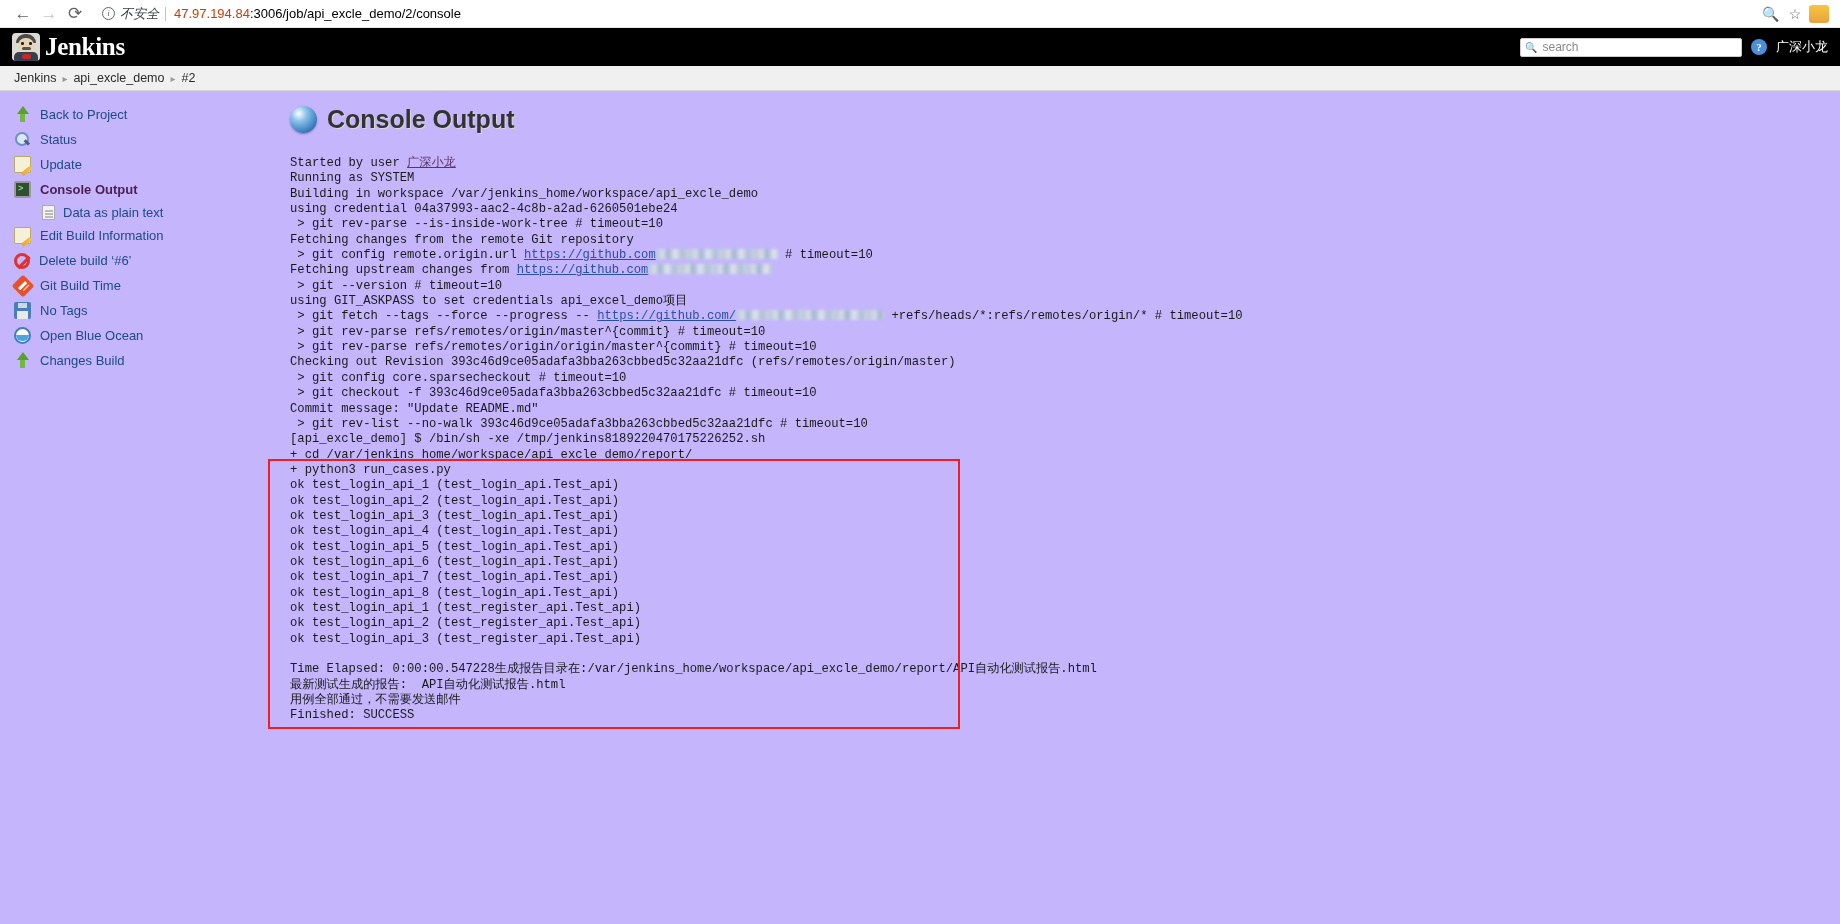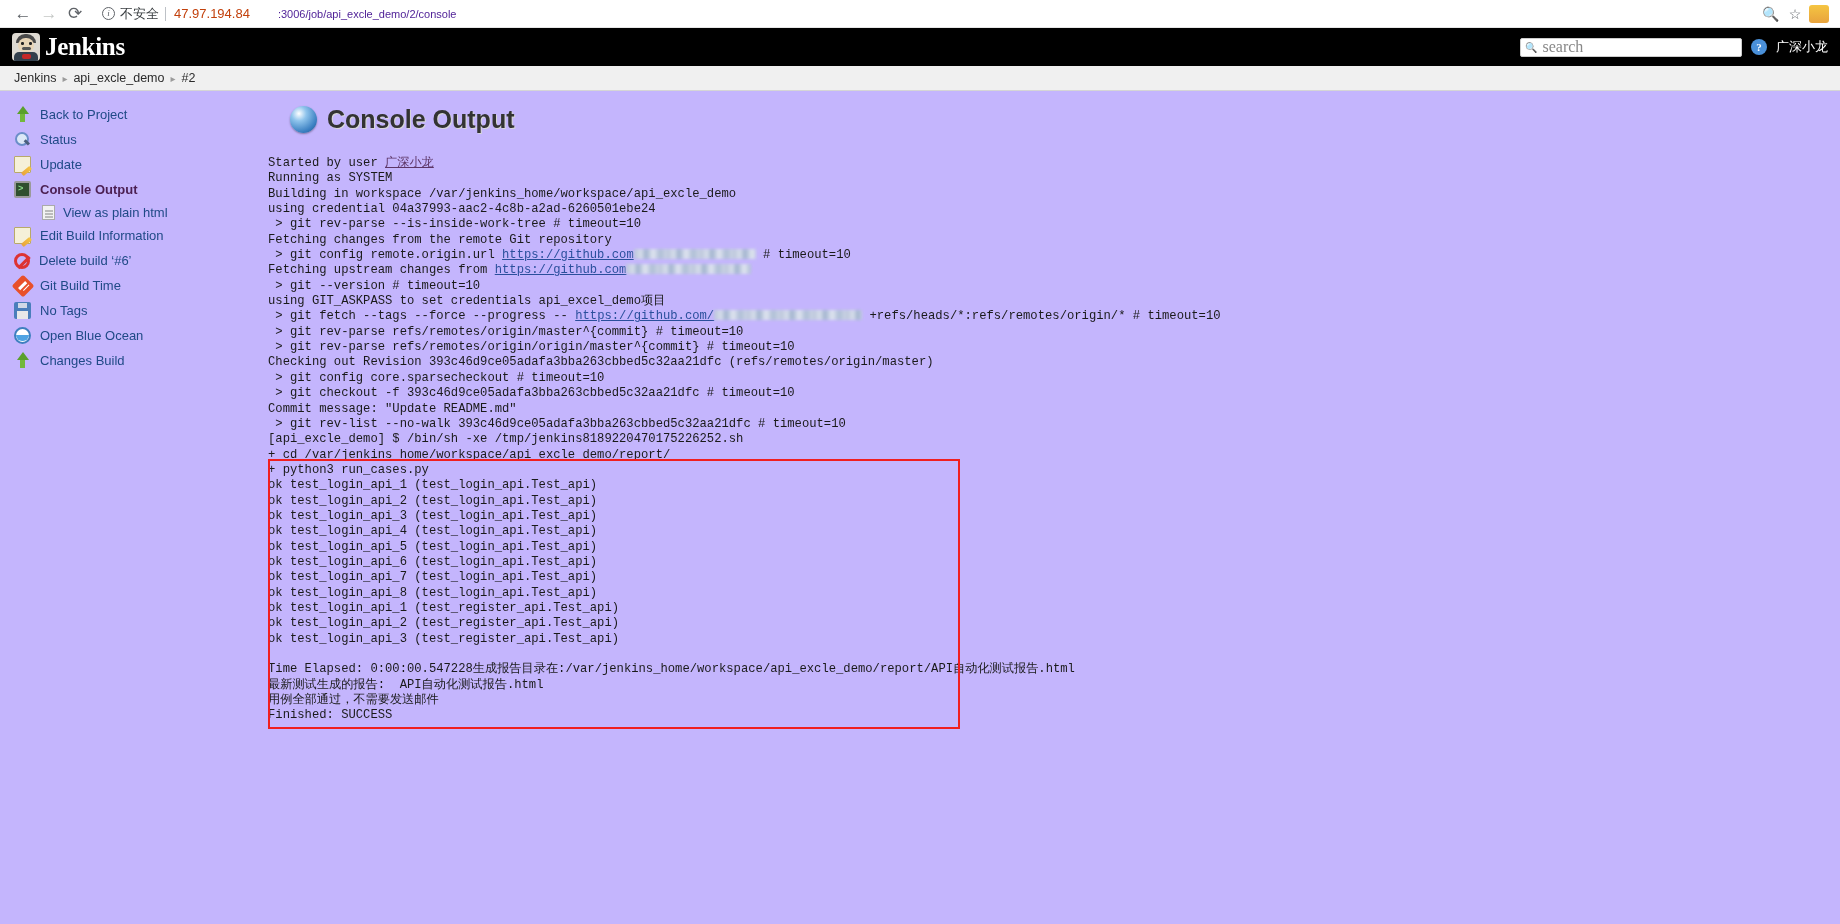--- a/index.html
+++ b/index.html
@@ -46,26 +46,26 @@
     border-radius: 50%;
     font-size: 9px;
     line-height: 11px;
     text-align: center;
     color: #5f6368;
     margin-right: 5px;
     font-family: "Liberation Serif", serif;
     font-style: italic;
     flex: 0 0 auto;
   }
-  .sec-label { color: #3c4043; font-size: 13px; margin-right: 6px; }
+  .sec-label { color: #3c4043; font-size: 13px; margin-right: 6px; font-style: italic; }
   .sec-divider {
     width: 1px; height: 14px; background: #bdc1c6; margin-right: 8px;
   }
   .url-host { color: #c2410c; font-size: 13px; }
-  .url-rest { color: #4c1d95; font-size: 11px; margin-left: 28px; }
+  .url-rest { color: #000000; font-size: 13px; }
   .omni-right {
     display: flex; align-items: center; gap: 2px; margin-left: auto; padding-right: 2px;
   }
   .ext-icon {
     width: 22px; height: 22px; display:flex; align-items:center; justify-content:center;
     font-size: 14px; color: #5f6368;
   }
   .puzzle {
     width: 20px; height: 18px;
     background: linear-gradient(180deg,#f5c542 0%, #e8a33d 100%);
@@ -114,22 +114,22 @@
     width: 222px; height: 19px;
     background: #ffffff;
     border: 1px solid #cccccc;
     border-radius: 2px;
     display: flex;
     align-items: center;
     padding: 0 4px;
   }
   .jk-search input {
     border: none; outline: none;
-    font-size: 16px;
-    font-family: Liberation Serif, serif;
+    font-size: 12px;
+    font-family: Liberation Sans, sans-serif;
     color: #8b5cf6;
     width: 100%;
     background: transparent;
   }
   .jk-search input::placeholder { color: #888; }
   .mini-search-icon { font-size: 10px; color: #3b6ea5; margin-right: 3px; }
   .help-badge {
     width: 16px; height: 16px;
     border-radius: 50%;
     background: #4a90d9;
@@ -277,20 +277,21 @@
     flex: 0 0 auto;
   }
   .console-title {
     font-size: 25px;
     font-weight: bold;
     color: #333333;
     font-family: "Liberation Sans", sans-serif;
     text-shadow: 1px 1px 0 #d8d8d8;
   }
   .console-body {
+    margin-left: 22px;
     font-family: "Liberation Mono", monospace;
     font-size: 12.2px;
     line-height: 15.35px;
     color: #1a1a1a;
     white-space: pre;
     position: relative;
   }
   .console-body a { color: #2a4f9c; text-decoration: underline; }
   .user-link { color: #5c3566; text-decoration: underline; }
   .redact {
@@ -382,21 +383,21 @@
     <div class="side-item">
       <span class="ico ico-pencil-note"></span>
       <span>Update</span>
     </div>
     <div class="side-item active">
       <span class="ico ico-terminal"></span>
       <span>Console Output</span>
     </div>
     <div class="side-sub">
       <span class="ico ico-doc"></span>
-      <span>View as plain html</span>
+      <span>Data as plain text</span>
     </div>
     <div class="side-item">
       <span class="ico ico-pencil-note"></span>
       <span>Edit Build Information</span>
     </div>
     <div class="side-item">
       <span class="ico ico-deny"></span>
       <span>Delete build ‘#6’</span>
     </div>
     <div class="side-item">

